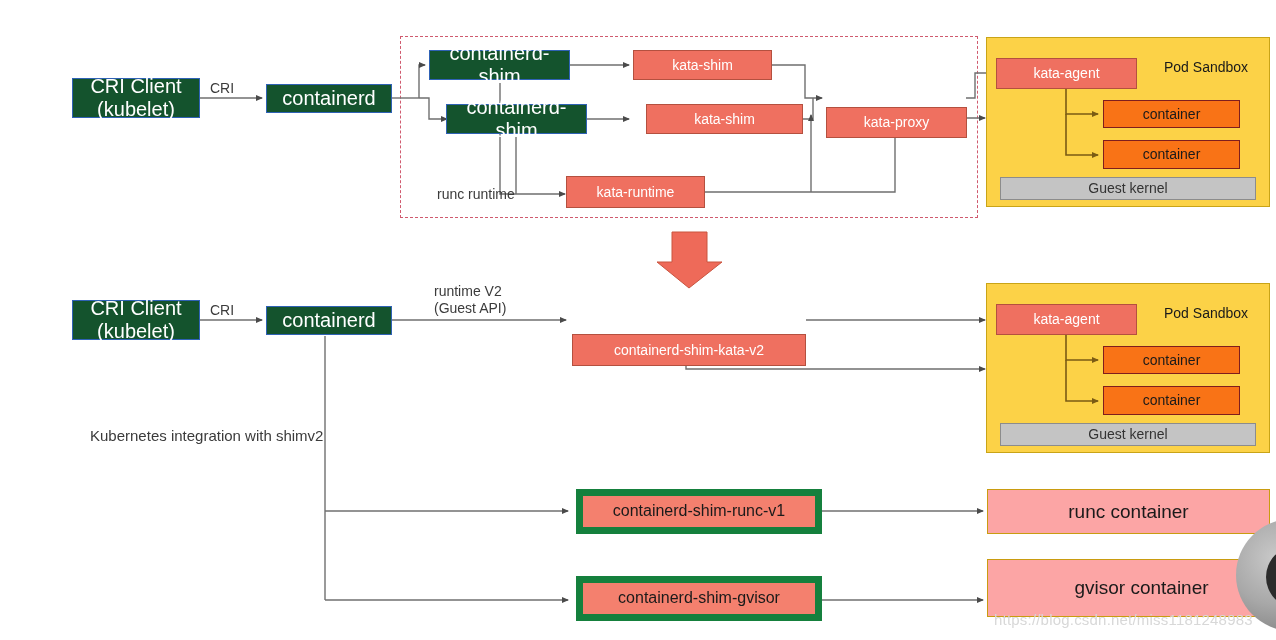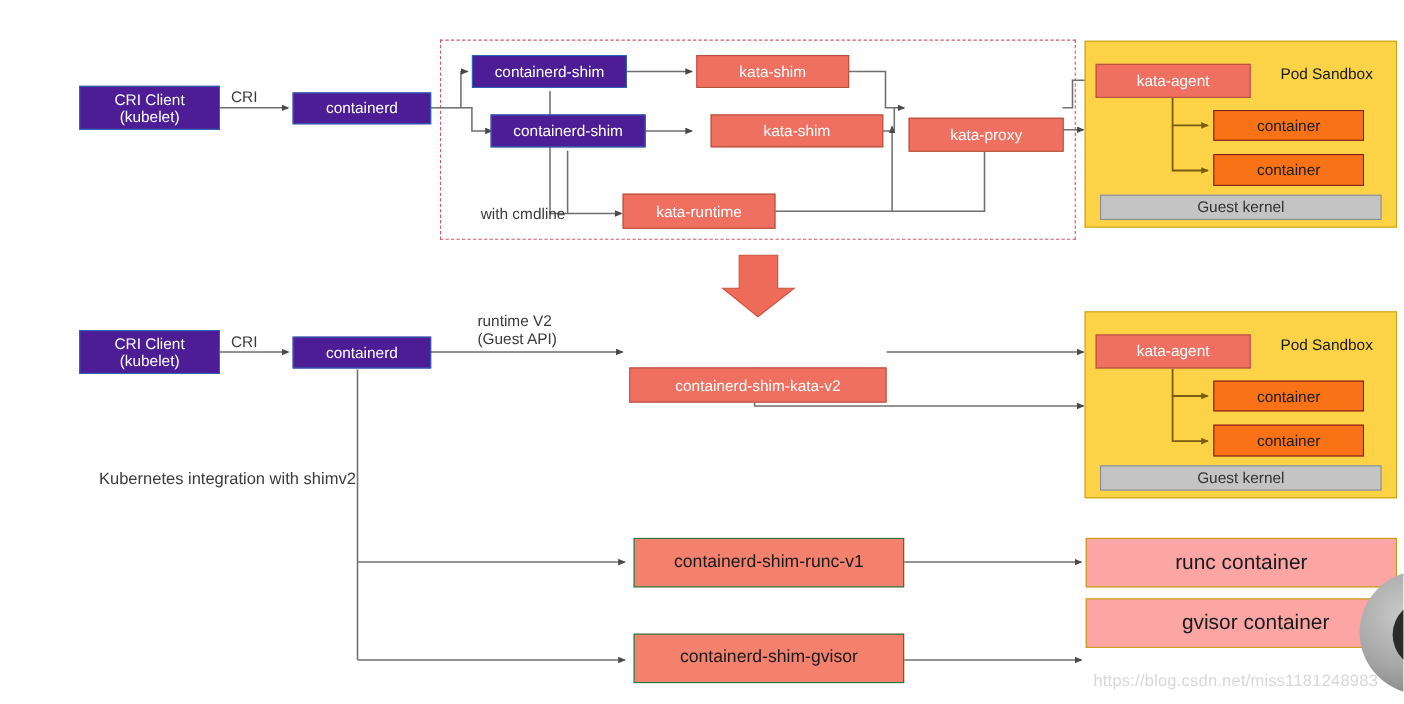--- a/index.html
+++ b/index.html
@@ -22,34 +22,34 @@
     position: absolute;
     box-sizing: border-box;
     display: flex;
     align-items: center;
     justify-content: center;
     text-align: center;
     line-height: 1.15;
     z-index: 5;
   }
   .blue {
-    background: #4c1d95;
+    background: #14532d;
     border: 1px solid #2f62b5;
     color: #ffffff;
-    font-size: 14px;
+    font-size: 20px;
   }
   .red {
     background: #ef7060;
     border: 1px solid #b4503f;
     color: #ffffff;
     font-size: 14px;
   }
   .red-dark-text {
     background: #f4806e;
-    border: 1px solid #15803d;
+    border: 7px solid #15803d;
     color: #1a1a1a;
     font-size: 16px;
   }
   .yellow-pod {
     background: #fcd247;
     border: 1px solid #c9a417;
     z-index: 3;
   }
   .yellow-container {
     background: #fca5a5;
@@ -210,21 +210,21 @@
     <span>kata-shim</span>
   </div>
   <div class="box red" style="left:646px; top:104px; width:157px; height:30px;">
     <span>kata-shim</span>
   </div>
 
   <div class="box red" style="left:826px; top:83px; width:141px; height:31px;margin-top:24px;">
     <span>kata-proxy</span>
   </div>
 
-  <div class="plain-label" style="left:437px; top:186px;">with cmdline</div>
+  <div class="plain-label" style="left:437px; top:186px;">runc runtime</div>
 
   <div class="box red" style="left:566px; top:176px; width:139px; height:32px;">
     <span>kata-runtime</span>
   </div>
 
   <div class="box yellow-pod" style="left:986px; top:37px; width:284px; height:170px;"></div>
   <div class="pod-title" style="left:1164px; top:43px;">Pod Sandbox</div>
   <div class="box red" style="left:996px; top:58px; width:141px; height:31px;">
     <span>kata-agent</span>
   </div>
@@ -290,21 +290,21 @@
   <div class="box red-dark-text" style="left:576px; top:489px; width:246px; height:45px;">
     <span>containerd-shim-runc-v1</span>
   </div>
   <div class="box red-dark-text" style="left:576px; top:576px; width:246px; height:45px;">
     <span>containerd-shim-gvisor</span>
   </div>
 
   <div class="box yellow-container" style="left:987px; top:489px; width:283px; height:45px;">
     <span>runc container</span>
   </div>
-  <div class="box yellow-container" style="left:987px; top:544px; width:283px; height:45px;padding-left:26px;">
+  <div class="box yellow-container" style="left:987px; top:559px; width:283px; height:58px;padding-left:26px;">
     <span>gvisor container</span>
   </div>
 
   <div class="orb" style="left:1236px; top:519px; width:112px; height:112px;"></div>
   <div class="orb-inner" style="left:1266px; top:546px; width:62px; height:62px;"></div>
 
   <div class="watermark" style="left:994px; top:611px;">https://blog.csdn.net/miss1181248983</div>
 
 </div>
 

